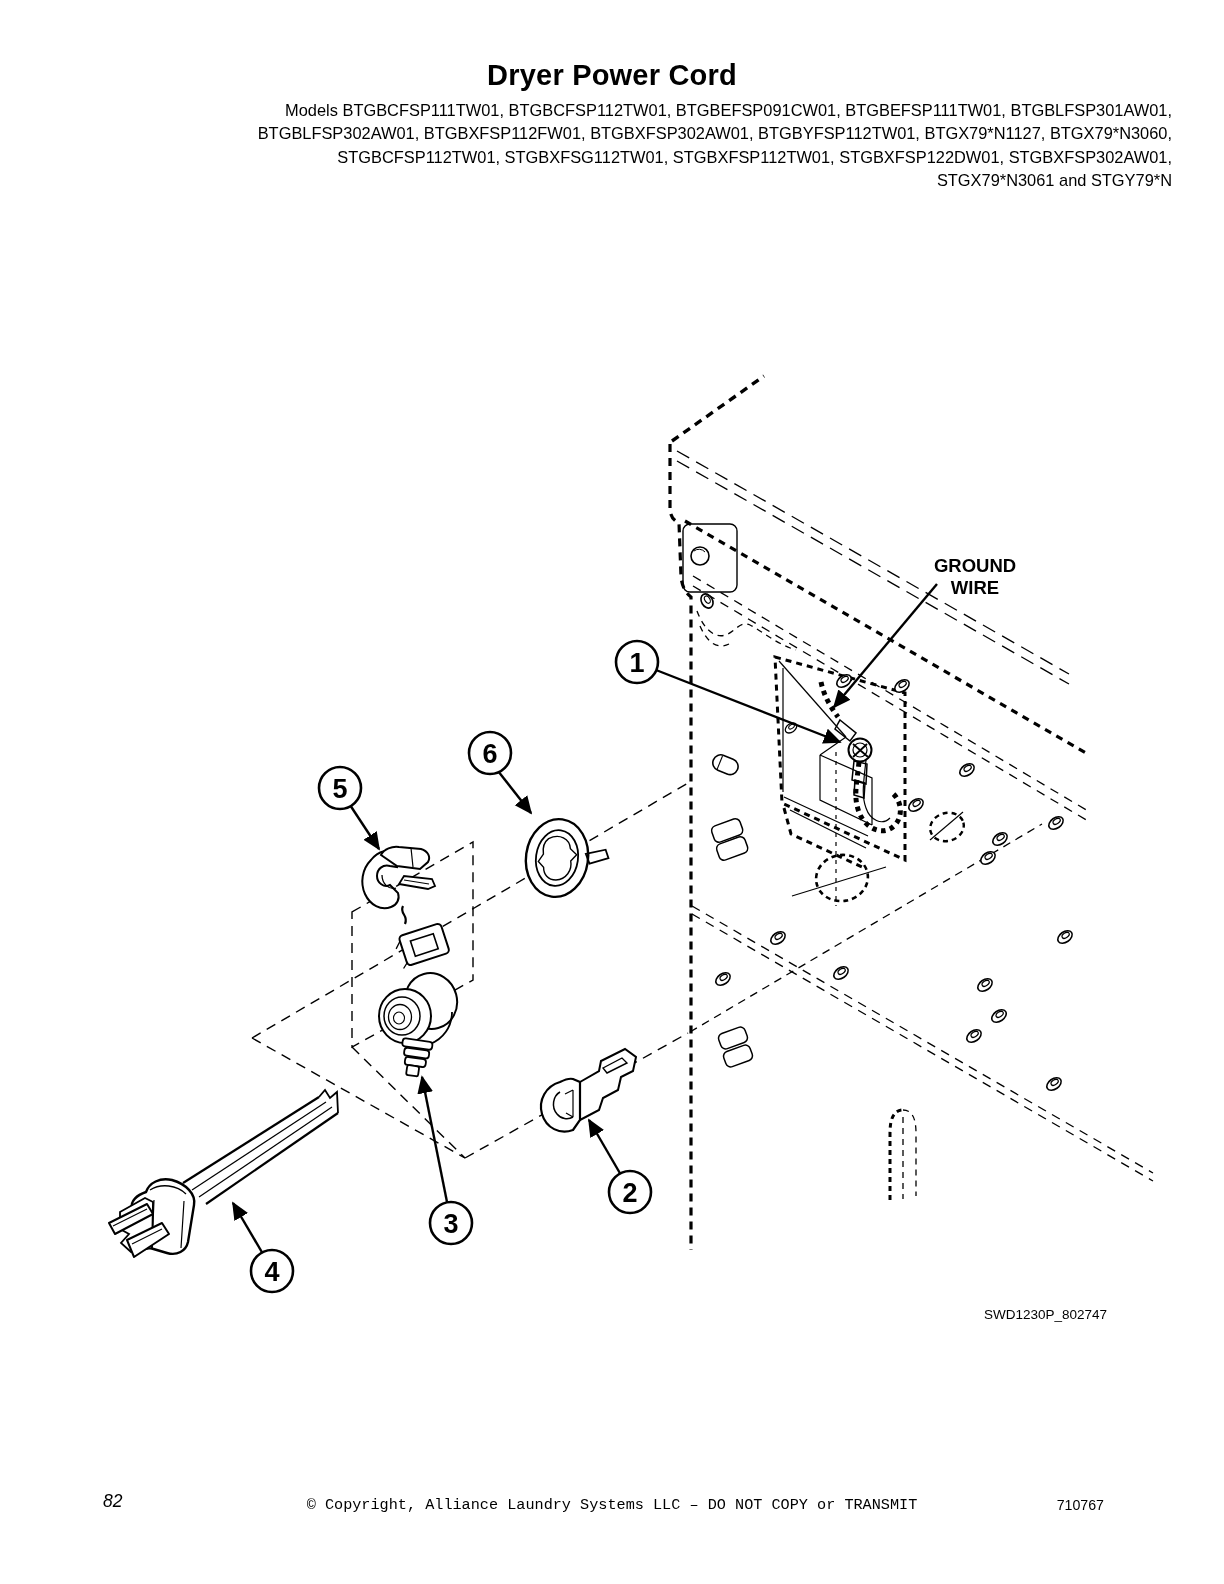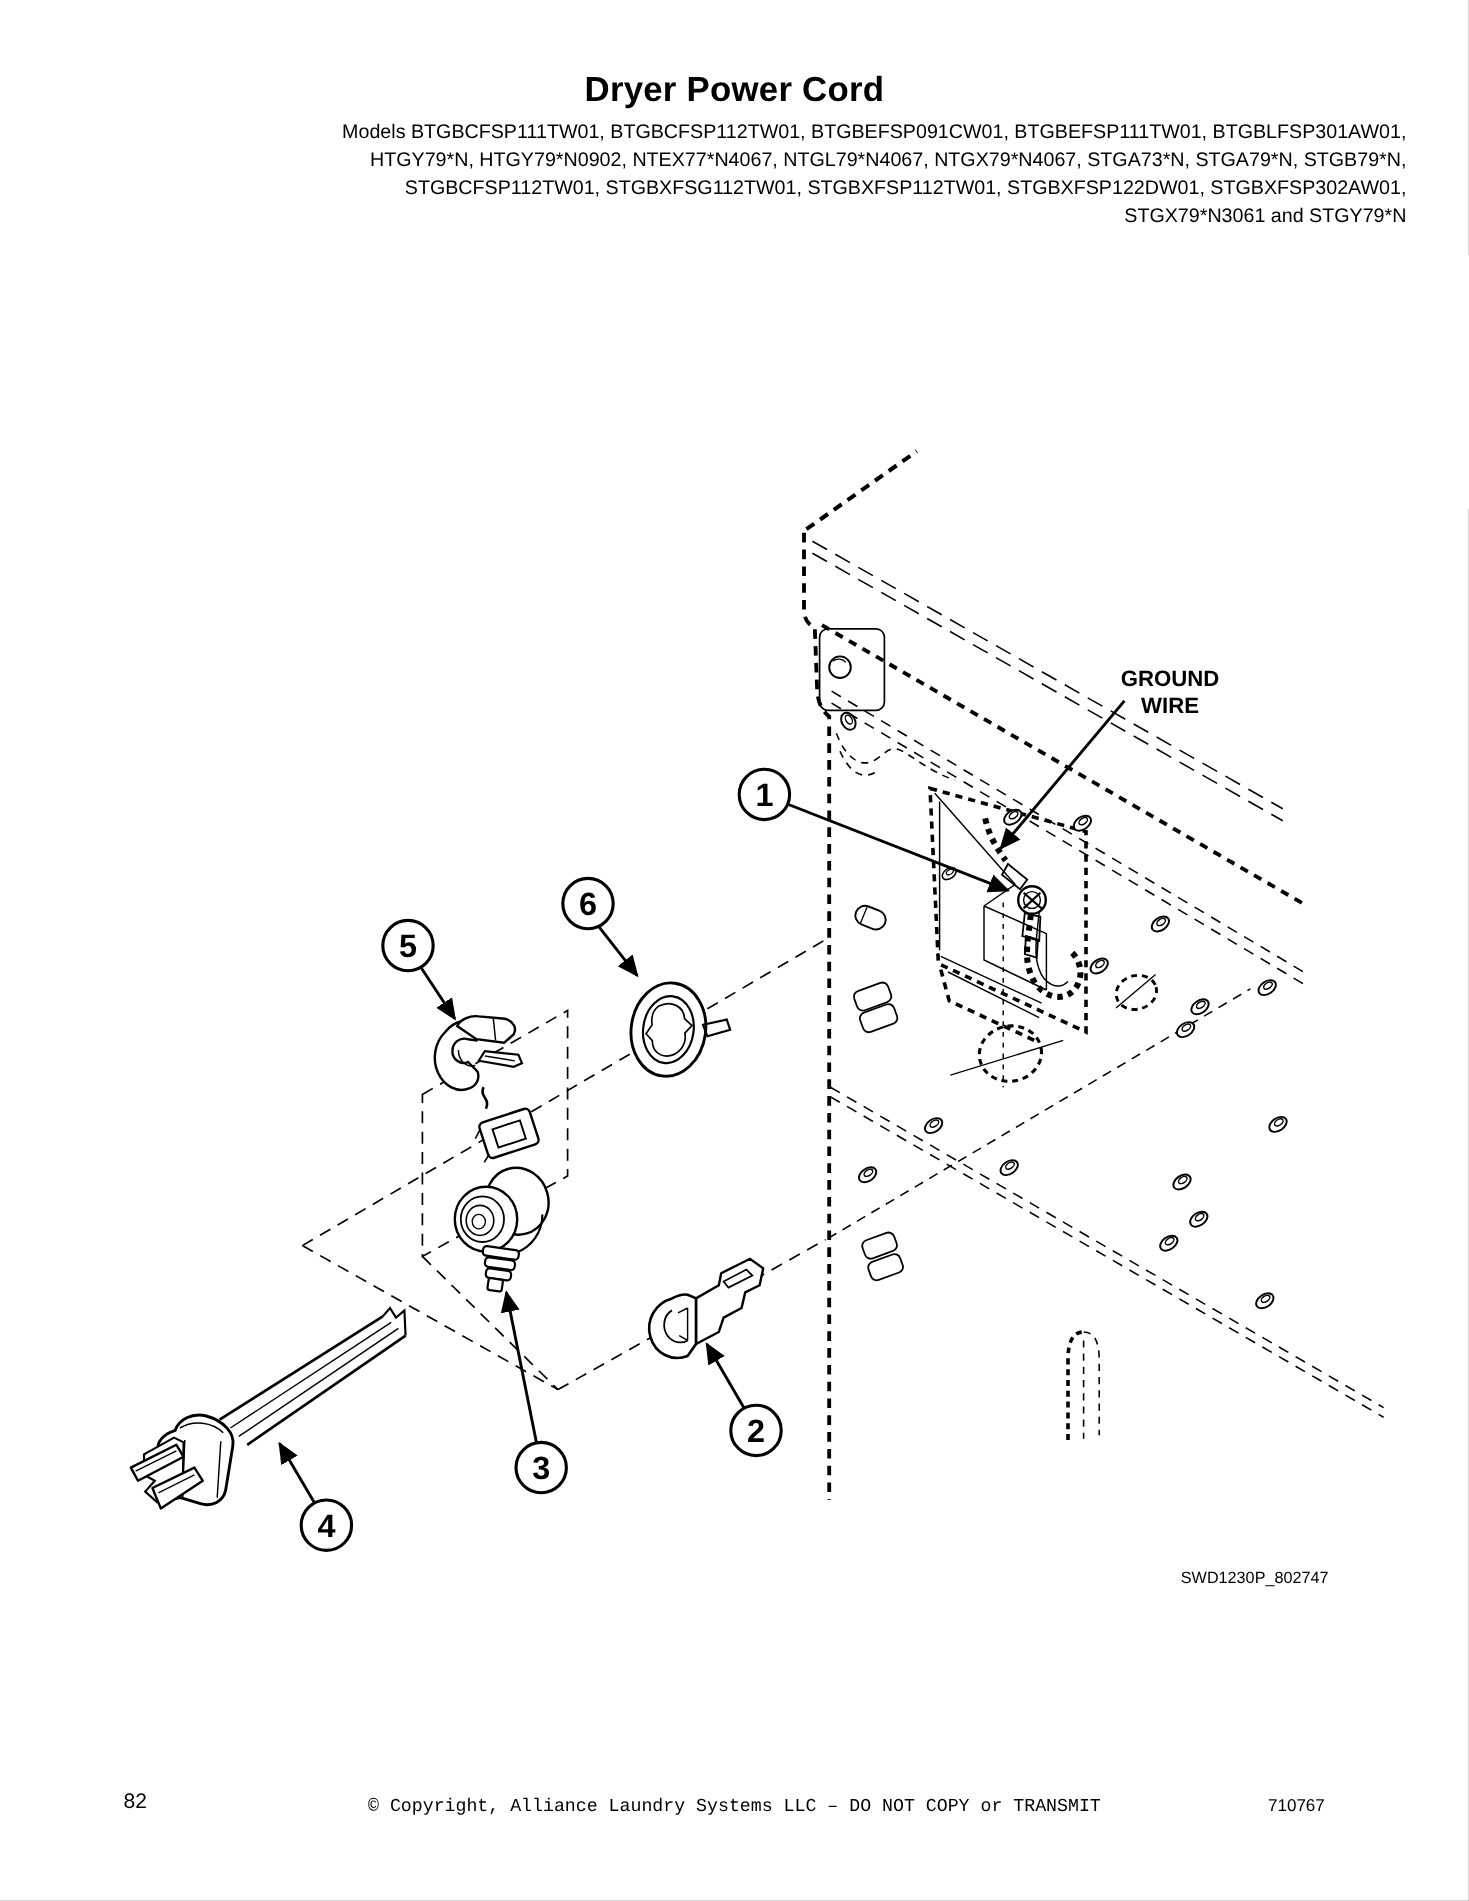--- a/index.html
+++ b/index.html
@@ -9,34 +9,34 @@
          font-size:29px;font-weight:bold;letter-spacing:.2px;}
   .models{position:absolute;top:99px;left:52px;width:1120px;text-align:right;
           font-size:16.4px;line-height:23.4px;white-space:nowrap;}
   .models div{white-space:nowrap;}
   svg.diagram{position:absolute;left:0;top:0;}
   svg .ln{stroke:#000;fill:none;}
   svg text{font-family:"Liberation Sans",sans-serif;}
   .gw-label{font-size:18.5px;font-weight:bold;}
   .callout-num{font-size:27px;font-weight:bold;text-anchor:middle;}
   .figcode{font-size:13.5px;}
-  .footer-page{position:absolute;left:103px;top:1491px;font-size:17.5px;}
+  .footer-page{position:absolute;left:103px;top:1491px;font-size:17.5px;font-style:italic;}
   .footer-copy{position:absolute;left:0;top:1496px;width:100%;text-align:center;font-size:15.2px;font-family:Liberation Mono, monospace;}
   .footer-doc{position:absolute;right:120px;top:1497px;font-size:14.2px;}
 </style>
 </head>
 <body>
 
 <div class="page">
 
   <div class="title">Dryer Power Cord</div>
 
   <div class="models">
     <div>Models BTGBCFSP111TW01, BTGBCFSP112TW01, BTGBEFSP091CW01, BTGBEFSP111TW01, BTGBLFSP301AW01,</div>
-    <div>HTGY79*N, HTGY79*N0902, NTEX77*N4067, NTGL79*N4067, NTGX79*N4067, STGA73*N, STGA79*N, STGB79*N,</div>
+    <div>BTGBLFSP302AW01, BTGBXFSP112FW01, BTGBXFSP302AW01, BTGBYFSP112TW01, BTGX79*N1127, BTGX79*N3060,</div>
     <div>STGBCFSP112TW01, STGBXFSG112TW01, STGBXFSP112TW01, STGBXFSP122DW01, STGBXFSP302AW01,</div>
     <div>STGX79*N3061 and STGY79*N</div>
   </div>
 
   <svg class="diagram" width="1224" height="1584" viewBox="0 0 1224 1584">
     <defs>
       <marker id="arr" viewBox="0 0 10 10" refX="9" refY="5" markerWidth="7.5" markerHeight="7.5" orient="auto-start-reverse">
         <path d="M0,0.6 L10,5 L0,9.4 Z" fill="#000"></path>
       </marker>
       <g id="hole">

